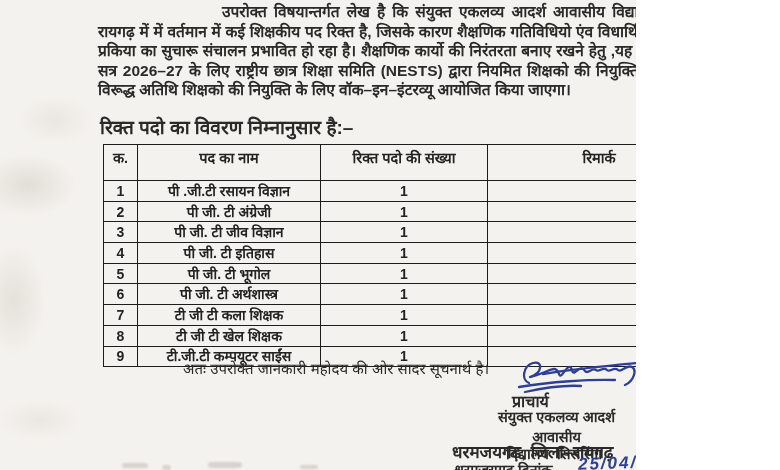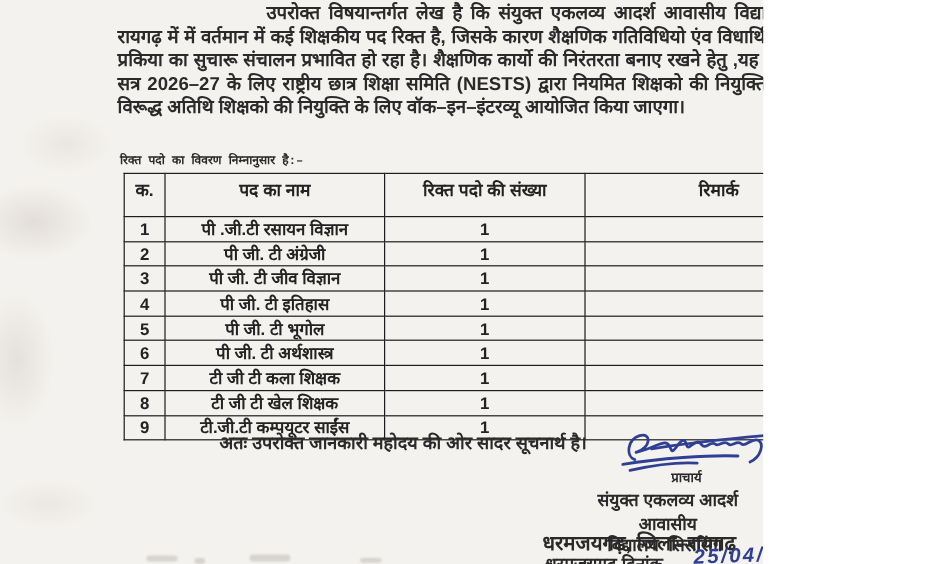--- a/index.html
+++ b/index.html
@@ -15,22 +15,22 @@
       radial-gradient(55px 35px at 55px 120px, rgba(198,190,180,.22), transparent 70%),
       radial-gradient(60px 30px at 40px 420px, rgba(198,190,180,.20), transparent 70%),
       #f4f2ee;
   }
   .para{
     position:absolute;left:98px;top:2px;width:676px;
     font-size:15.5px;line-height:19.6px;font-weight:600;
     text-align:justify;text-indent:124px;color:#2a2a2a;
   }
   .table-intro{
-    position:absolute;left:100px;top:126px;
-    font-size:10px;font-weight:600;color:#2a2a2a;font-family:Liberation Mono, monospace;
+    position:absolute;left:100px;top:114px;
+    font-size:19px;font-weight:600;color:#2a2a2a;
   }
   table.vac{
     position:absolute;left:103px;top:144px;width:607px;
     border-collapse:collapse;table-layout:fixed;
     font-size:14px;font-weight:600;color:#232323;
   }
   table.vac th,table.vac td{
     border:1.5px solid #1d1d1d;padding:0;margin:0;
     overflow:hidden;white-space:nowrap;
   }
@@ -38,26 +38,26 @@
     height:33px;vertical-align:top;padding-top:2px;
     font-size:14.5px;font-weight:700;text-align:center;
   }
   table.vac tbody td{height:19.7px;text-align:center;vertical-align:middle;line-height:18px;}
   .col-sn{width:34px;}
   .col-post{width:183px;}
   .col-count{width:167px;}
   .col-remark{width:223px;}
   .closing{
     position:absolute;left:183px;top:358px;
-    font-size:15px;font-weight:700;color:#2a2a2a;
+    font-size:15px;font-weight:400;color:#2a2a2a;
   }
   .sig-svg{position:absolute;left:515px;top:354px;}
   .sig-designation{
-    position:absolute;left:512px;top:390px;width:120px;text-align:center;
-    font-size:11px;font-weight:600;color:#2a2a2a;
+    position:absolute;left:512px;top:390px;width:120px;text-align:left;
+    font-size:16px;font-weight:600;color:#2a2a2a;
   }
   .org1{position:absolute;left:477px;top:406px;font-size:14.5px;font-weight:600;color:#2a2a2a;text-align:center;}
   .org2{position:absolute;left:506px;top:443px;font-size:14.5px;font-weight:600;color:#2a2a2a;white-space:pre;}
   .org3{position:absolute;left:452px;top:440px;font-size:17px;font-weight:600;color:#2a2a2a;}
   .org4{position:absolute;left:455px;top:459px;font-size:14.5px;font-weight:600;color:#2a2a2a;}
   .hand-date{
     position:absolute;left:578px;top:453px;
     font-size:17px;font-style:italic;font-weight:600;
     letter-spacing:2px;color:#2e3f94;transform:rotate(-2deg);
   }

